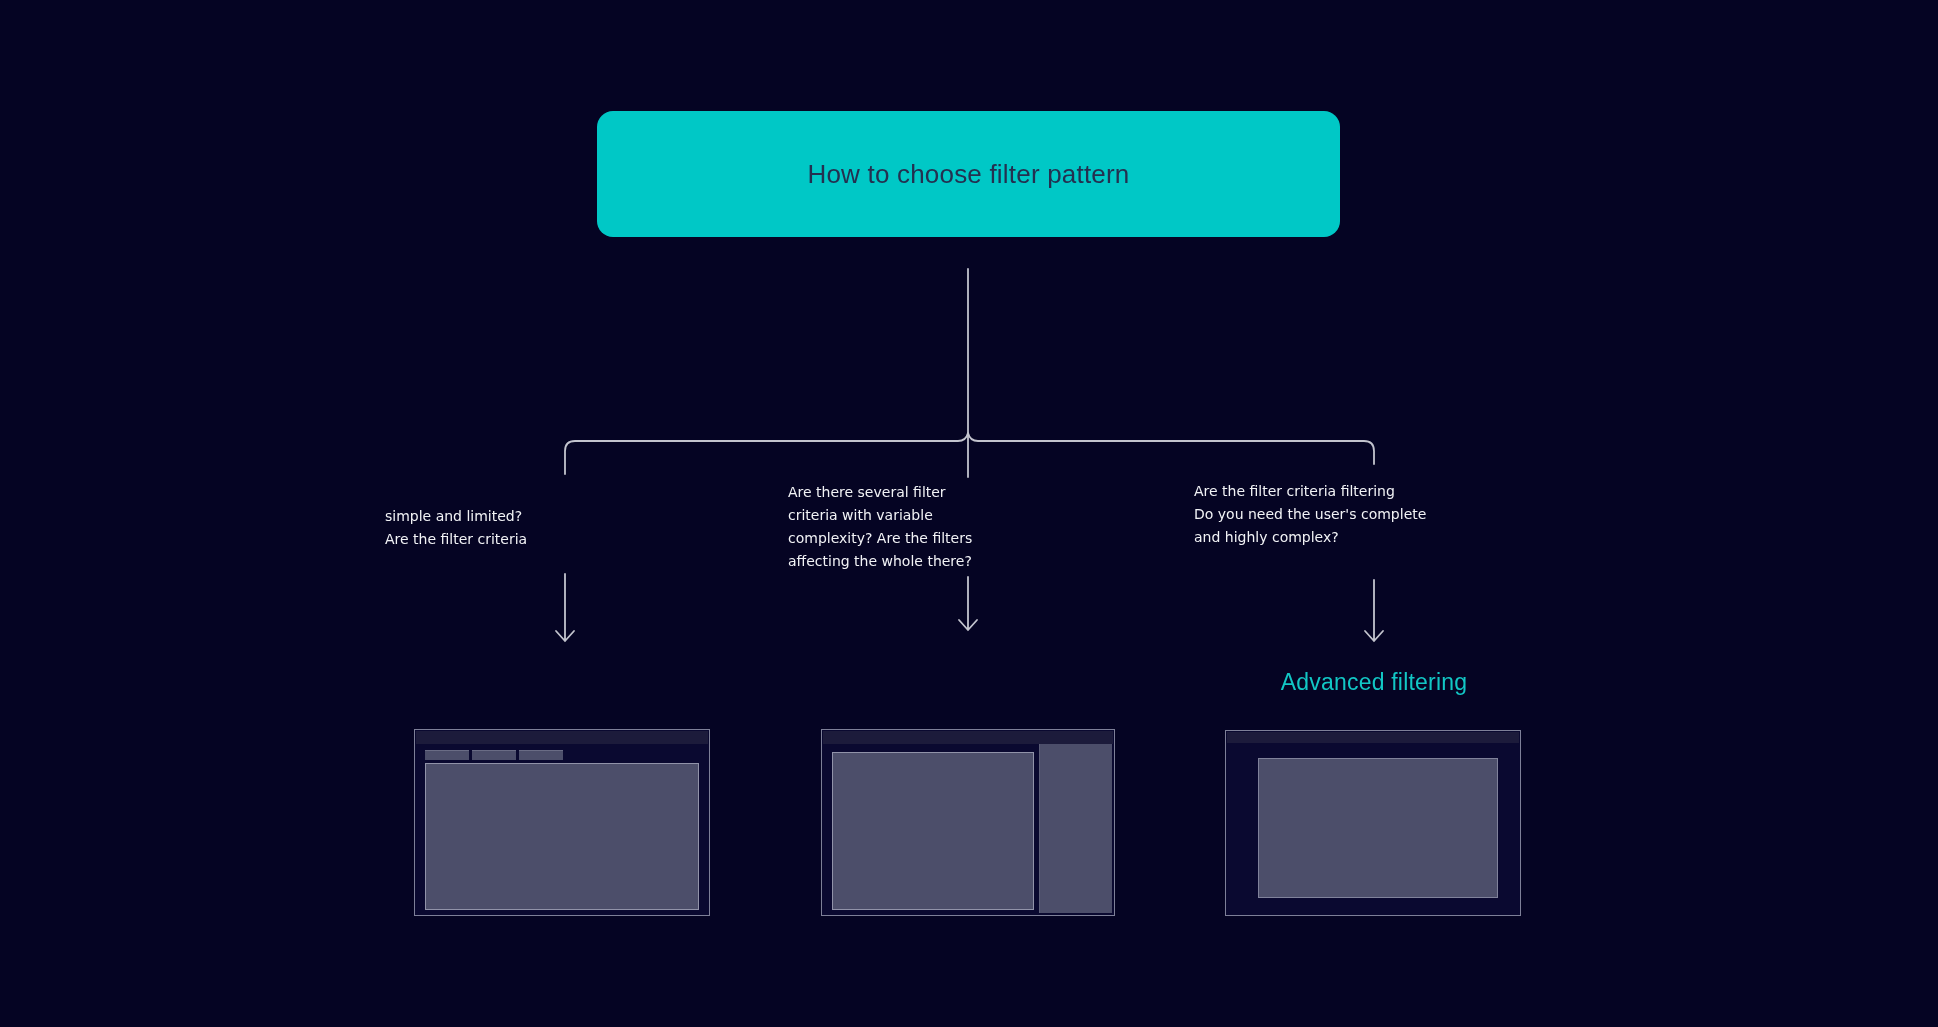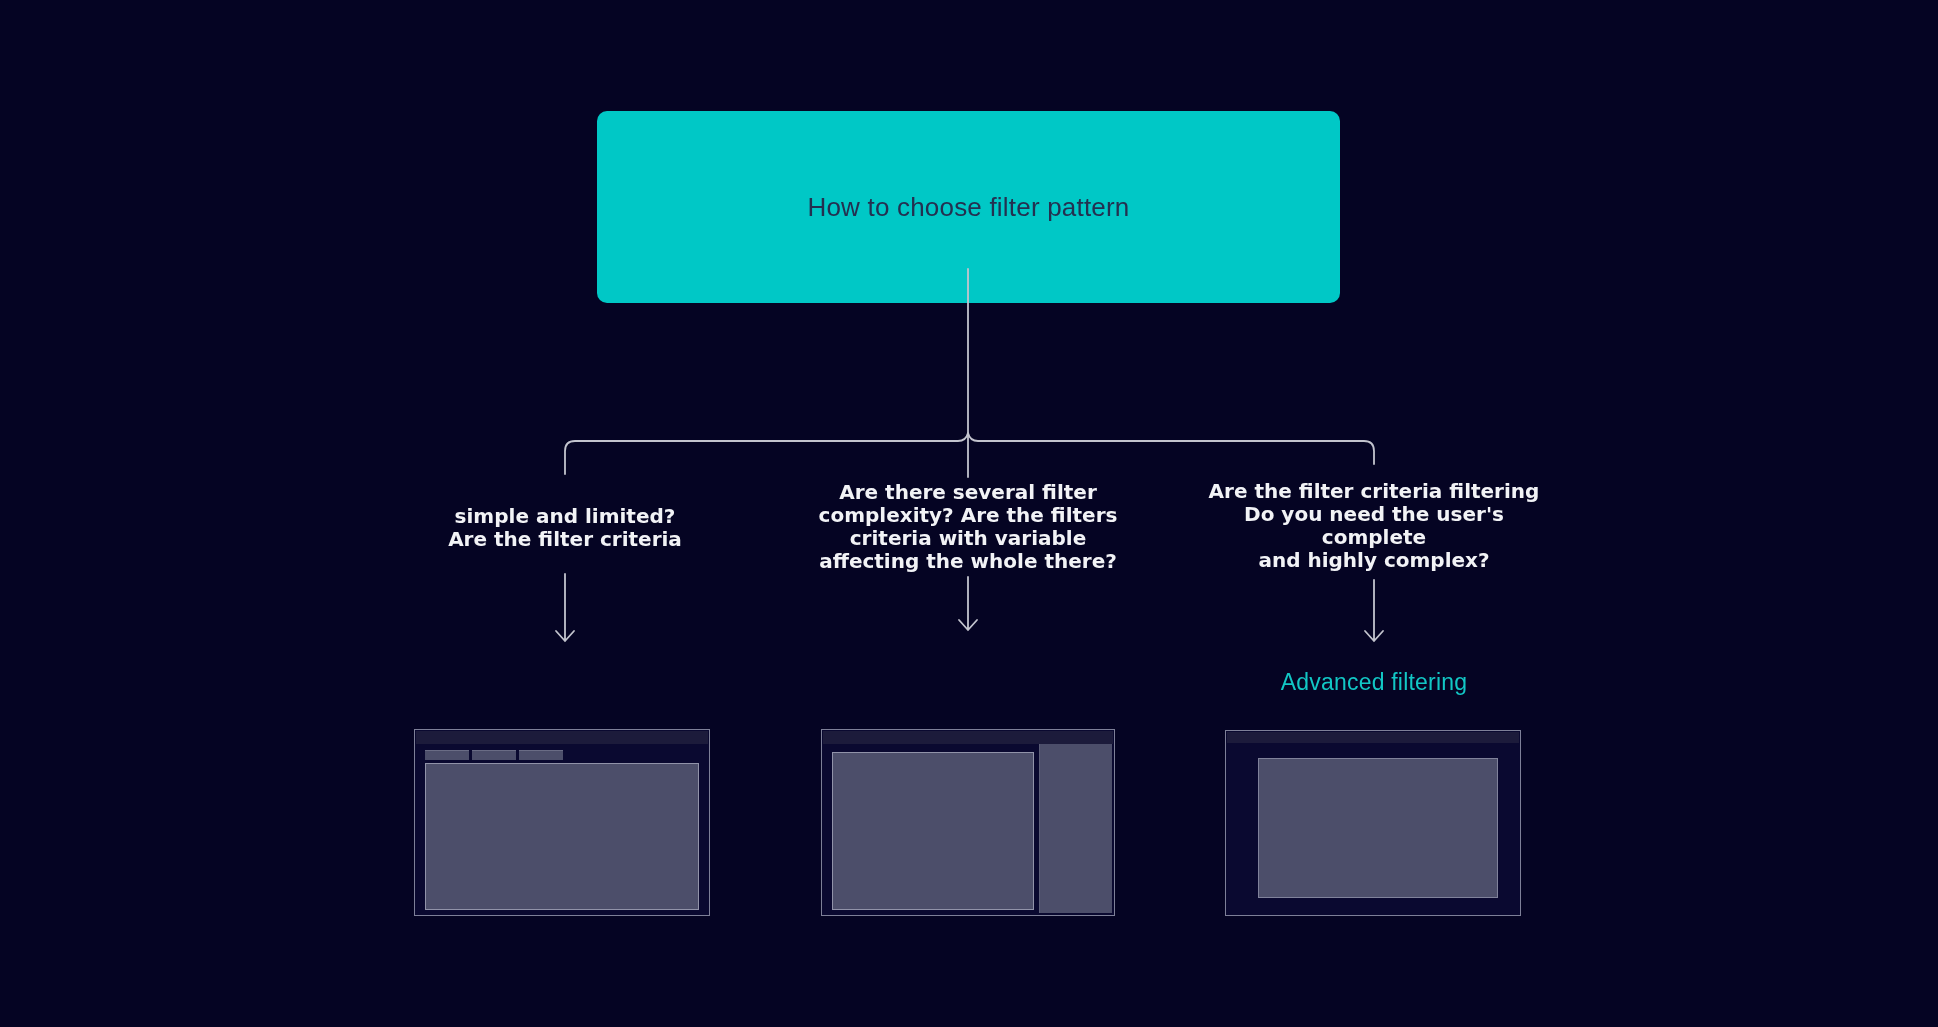--- a/index.html
+++ b/index.html
@@ -6,35 +6,35 @@
     --bg:#050423; --cyan:#00C8C6; --title-text:#243050; --question-text:#F2F3F6;
     --label-teal:#12C7C5; --connector:#C3C4CE; --wf-fill:#4C4E6A; --wf-frame:#0A0930;
     --wf-header:#1C1B3B; --wf-border:#7E8098; --wf-inner-border:#9193A9;
   }
   *{margin:0;padding:0;box-sizing:border-box;}
   html,body{width:1938px;height:1027px;overflow:hidden;}
   body{background:var(--bg);font-family:"Liberation Sans",sans-serif;position:relative;}
   .canvas{position:absolute;inset:0;width:1938px;height:1027px;}
 
   .title-card{
-    position:absolute;left:597px;top:111px;width:743px;height:192px;
-    background:var(--cyan);border-radius:10px;
+    position:absolute;left:597px;top:111px;width:743px;height:126px;
+    background:var(--cyan);border-radius:16px;
     display:flex;align-items:center;justify-content:center;
   }
   .title-card span{
     color:var(--title-text);font-size:26px;letter-spacing:.2px;font-weight:500;
   }
 
   svg.connectors{position:absolute;left:0;top:0;width:1938px;height:1027px;pointer-events:none;}
   svg.connectors path{stroke:var(--connector);stroke-width:1.8;fill:none;stroke-linecap:round;}
 
   .question{
-    position:absolute;width:360px;text-align:center;color:var(--question-text);
+    position:absolute;width:360px;color:var(--question-text);
     font-family:"DejaVu Sans","Liberation Sans",sans-serif;
-    font-size:20px;line-height:23px;font-weight:bold;
+    font-size:14px;line-height:23px;
   }
   .q1{left:385px;top:505px;}
   .q2{left:788px;top:481px;}
   .q3{left:1194px;top:480px;}
 
   .branch-label{
     position:absolute;width:360px;text-align:center;color:var(--label-teal);
     font-size:23px;letter-spacing:.2px;
   }
   .l1{left:385px;top:668px;}
@@ -91,22 +91,22 @@
     <path d="M1374,580 V640 M1365,631 L1374,641 L1383,631"></path>
   </svg>
 
   <div class="question q1">
     <div>simple and limited?</div>
     <div>Are the filter criteria</div>
   </div>
 
   <div class="question q2">
     <div>Are there several filter</div>
+    <div>criteria with variable</div>
     <div>complexity? Are the filters</div>
-    <div>criteria with variable</div>
     <div>affecting the whole there?</div>
   </div>
 
   <div class="question q3">
     <div>Are the filter criteria filtering</div>
     <div>Do you need the user's complete</div>
     <div>and highly complex?</div>
   </div>
 
   <div class="branch-label l3">Advanced filtering</div>

